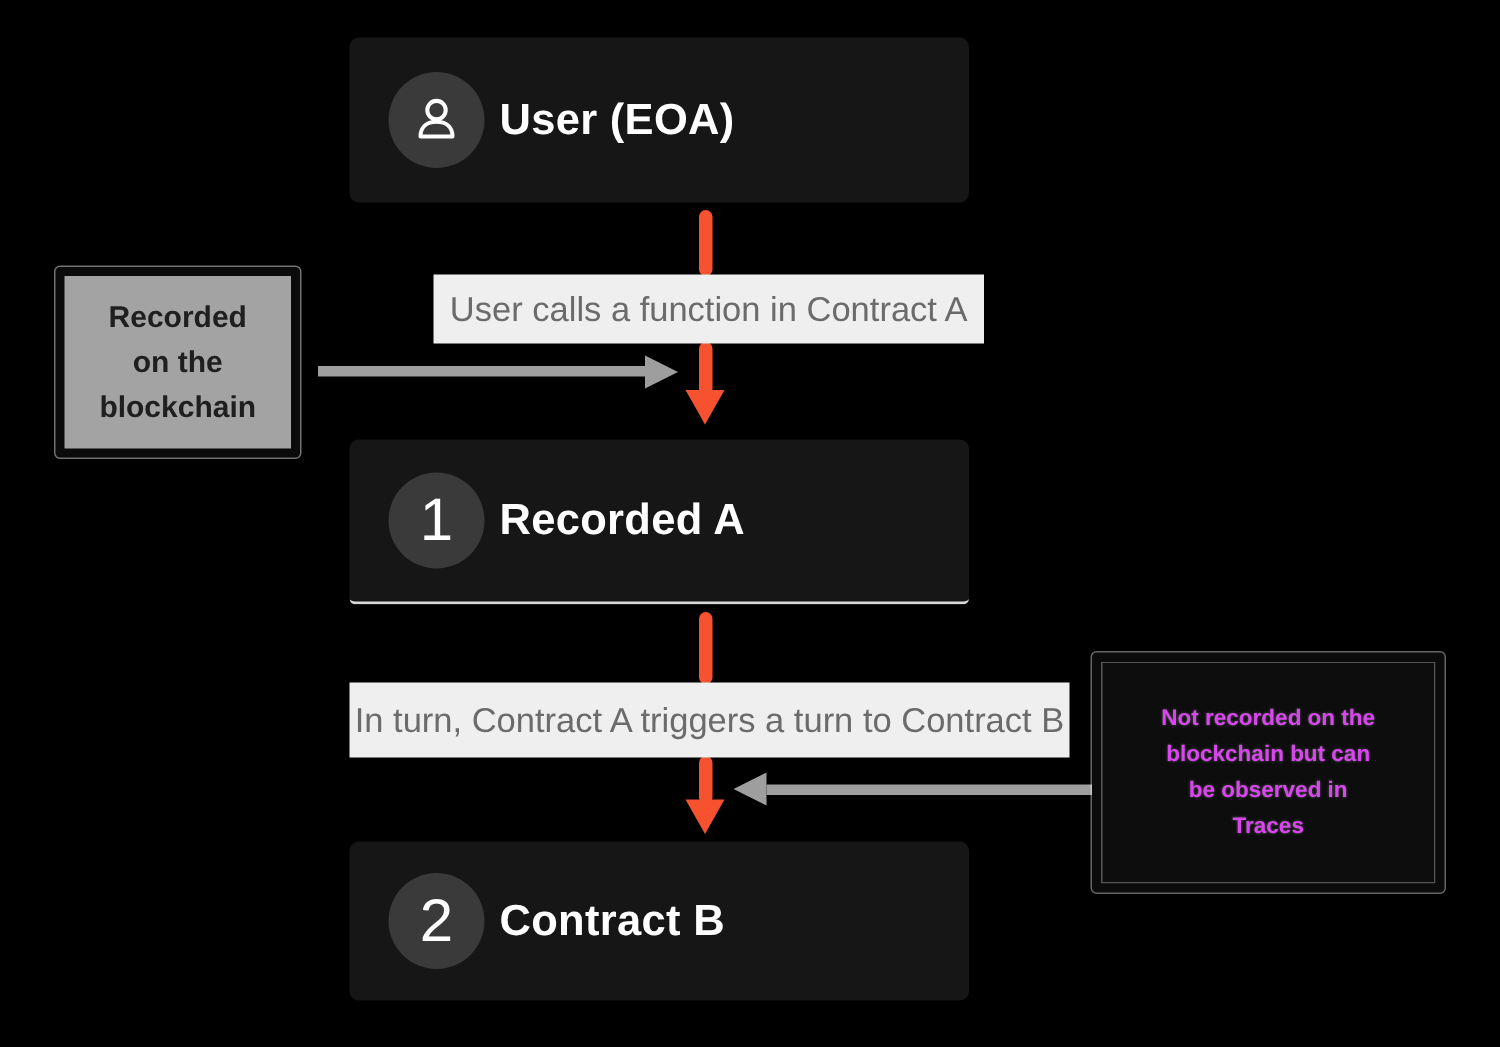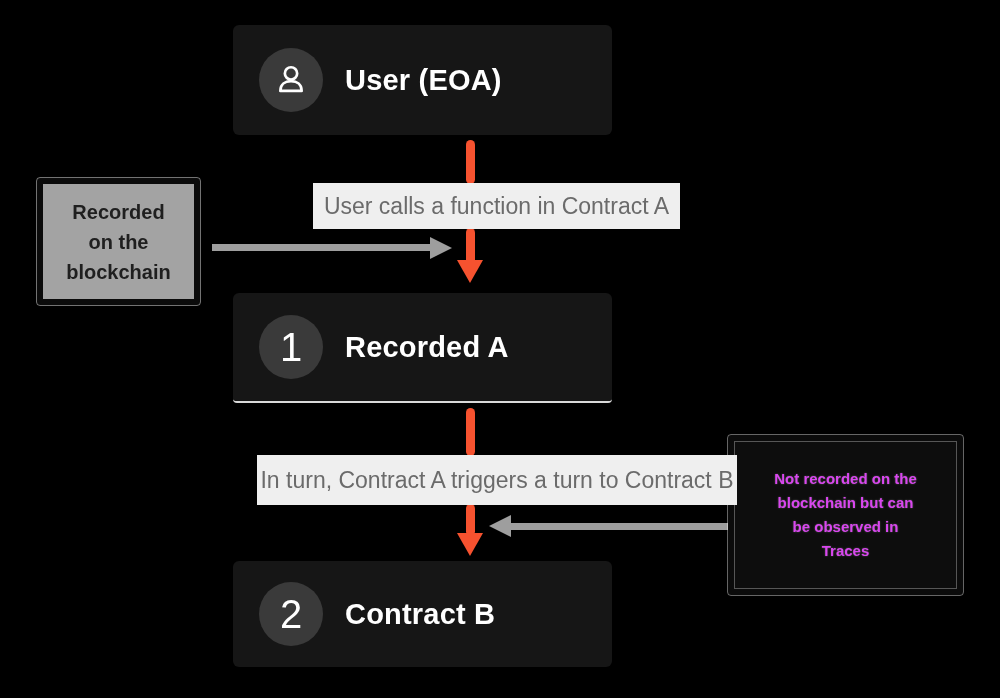--- a/index.html
+++ b/index.html
@@ -2,22 +2,22 @@
 <html><head>
 <meta charset="utf-8">
 <style>
   html,body{margin:0;padding:0;background:#000;}
   #canvas{
     position:relative;width:1000px;height:698px;background:#000;overflow:hidden;
     font-family:"Liberation Sans", sans-serif;
   }
   
   .node{
-    position:absolute;left:233px;width:379px;background:#161616;
-    border-radius:6px;display:flex;align-items:center;gap:22px;
+    position:absolute;left:233px;width:413px;background:#161616;
+    border-radius:6px;display:flex;align-items:center;gap:10px;
     padding-left:26px;box-sizing:border-box;
   }
   .node.lightedge{border-bottom:2px solid #d9d9d9;border-bottom-left-radius:4px;border-bottom-right-radius:4px;}
   .node-circle{
     width:64px;height:64px;border-radius:50%;background:#3a3a3a;flex:0 0 auto;
     display:flex;align-items:center;justify-content:center;
   }
   .node-badge{font-size:40px;font-weight:400;color:#fff;line-height:1;}
   .node-title{font-size:29px;font-weight:700;color:#ffffff;letter-spacing:.2px;}
   
@@ -36,21 +36,21 @@
   }
   .g-head-left{
     position:absolute;width:0;height:0;
     border-top:11px solid transparent;border-bottom:11px solid transparent;
     border-right:22px solid #9E9E9E;
   }
   
   .flow-label{
     position:absolute;background:#EFEFEF;color:#6B6B6B;
     display:flex;align-items:center;justify-content:center;
-    font-size:23px;z-index:3;margin-left:24px;
+    font-size:23px;z-index:3;
   }
   
   .callout{
     position:absolute;box-sizing:border-box;border:6px solid #0b0b0b;border-radius:3px;
     display:flex;align-items:center;justify-content:center;text-align:center;
     font-weight:700;white-space:pre-line;z-index:2;
   }
   .callout.white{
     background:#a3a3a3;color:#1f1f1f;font-size:20px;line-height:1.5;
     outline:1px solid rgba(255,255,255,.45);

